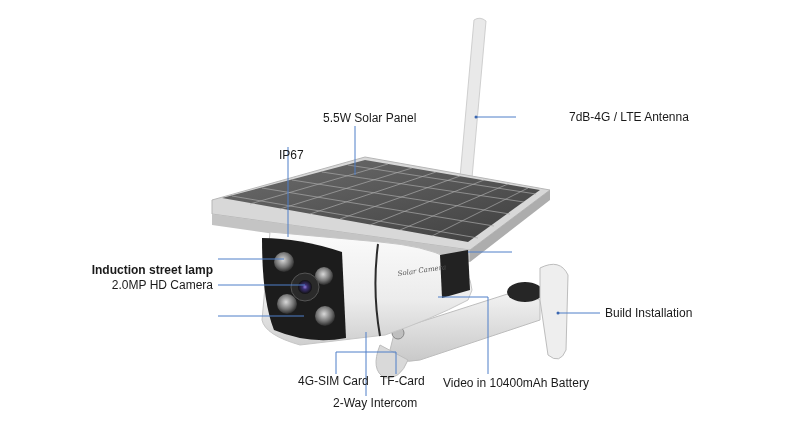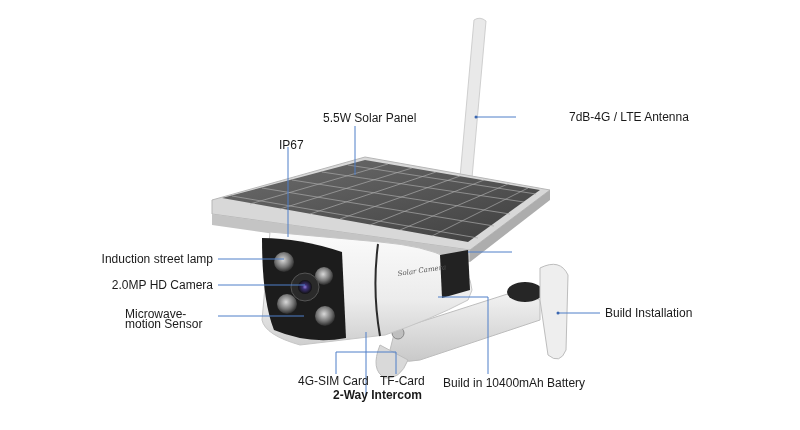--- a/index.html
+++ b/index.html
@@ -103,23 +103,22 @@
       <line class="leader" x1="558" y1="313" x2="600" y2="313"></line>
       <circle class="dot" cx="558" cy="313" r="1.5"></circle>
       <polyline class="leader" points="336,374 336,352 396,352 396,374"></polyline>
       <line class="leader" x1="366" y1="332" x2="366" y2="396"></line>
       <polyline class="leader" points="438,297 488,297 488,374"></polyline>
     </g>
   </svg>
 
   <div class="label" style="left:323px; top:113px;">5.5W Solar Panel</div>
   <div class="label" style="left:521px; top:112px;margin-left:48px;">7dB-4G / LTE Antenna</div>
-  <div class="label" style="left:279px; top:140px;">IP67</div>
-  <div class="label right" style="right:587px; top:254px;">Induction street lamp</div>
+  <div class="label" style="left:279px; top:150px;">IP67</div>
+  <div class="label right" style="right:587px; top:265px;font-weight:bold;">Induction street lamp</div>
   <div class="label right" style="right:587px; top:280px;">2.0MP HD Camera</div>
-  <div class="label" style="left:125px; top:309px; width:95px; white-space:normal; line-height:10px;">Microwave- motion Sensor</div>
   <div class="label" style="left:605px; top:308px;">Build Installation</div>
   <div class="label" style="left:298px; top:376px;text-align:right;">4G-SIM Card</div>
   <div class="label" style="left:380px; top:376px;text-align:center;">TF-Card</div>
-  <div class="label" style="left:443px; top:378px;">Build in 10400mAh Battery</div>
-  <div class="label" style="left:333px; top:390px;font-weight:bold;">2-Way Intercom</div>
+  <div class="label" style="left:443px; top:378px;">Video in 10400mAh Battery</div>
+  <div class="label" style="left:333px; top:398px;">2-Way Intercom</div>
 
 </div>
 
 </body></html>

